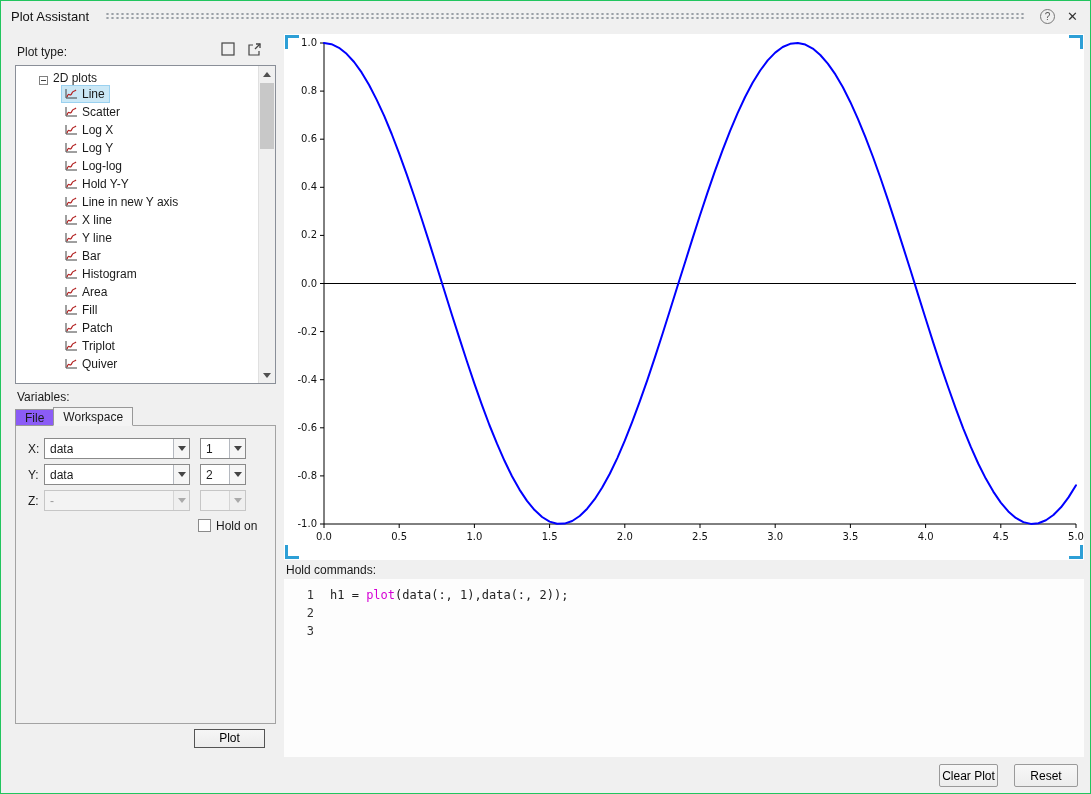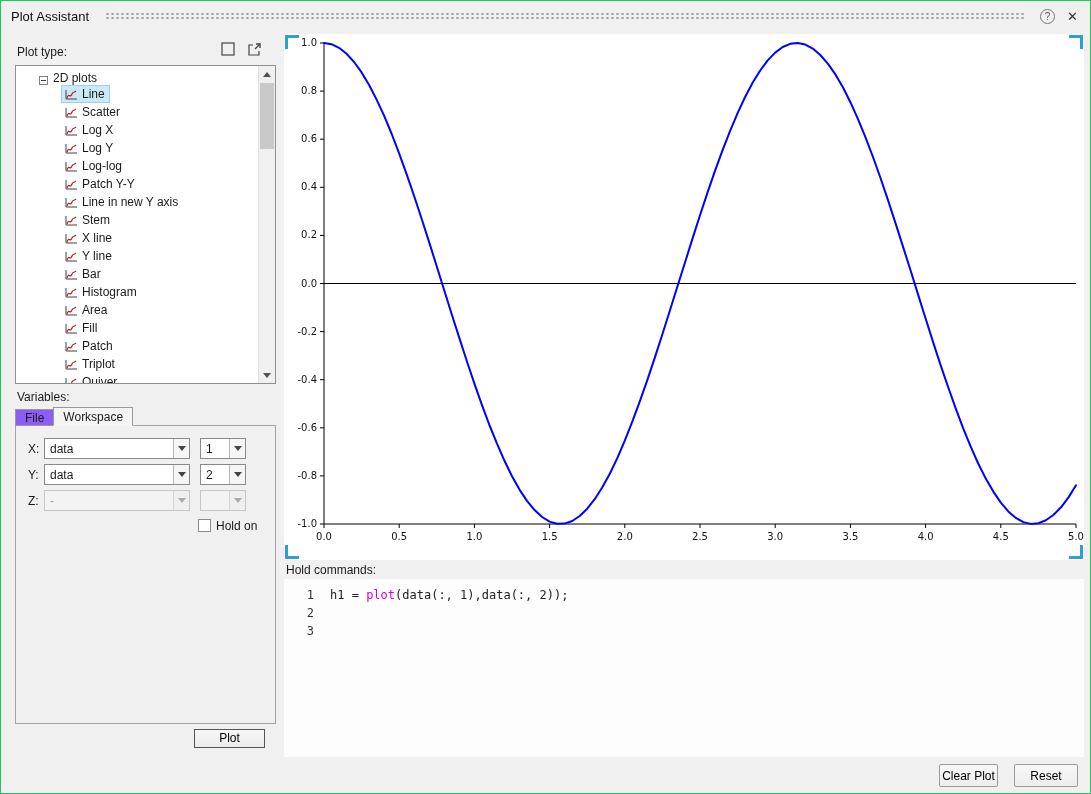--- a/index.html
+++ b/index.html
@@ -49,21 +49,21 @@
     background: #fff; border: 1px solid #8a8f98; overflow: hidden;
   }
   .tree-rows { position: absolute; inset: 2px 17px 0 0; }
   .tree-root { height: 17px; display: flex; align-items: flex-end; padding-left: 8px; margin-left: 15px; }
   .expand-box {
     width: 9px; height: 9px; border: 1px solid #808080; background: #fff;
     display: inline-flex; align-items: center; justify-content: center; margin-right: 5px;
   }
   .minus { width: 5px; height: 1px; background: #404040; }
   .tree-row { height: 18px; display: flex; align-items: center; padding-left: 46px; white-space: nowrap; }
-  .row-inner { display: inline-flex; align-items: flex-end; padding: 1px 4px 1px 2px; }
+  .row-inner { display: inline-flex; align-items: center; padding: 1px 4px 1px 2px; }
   .tree-row.selected .row-inner { background: var(--sel-color, #cbe8f6); outline: 1px solid #9ad1f0; }
   .t-icon { display: inline-flex; margin-right: 5px; }
   .vscroll {
     position: absolute; right: 0; top: 0; bottom: 0; width: 17px;
     background: #f0f0f0; border-left: 1px solid #e0e0e0;
   }
   .sb-btn { position: absolute; left: 0; right: 0; height: 16px; display: flex; align-items: center; justify-content: center; background: #f0f0f0; }
   .sb-btn.up { top: 0; } .sb-btn.down { bottom: 0; }
   .tri-up { width: 0; height: 0; border-left: 4px solid transparent; border-right: 4px solid transparent; border-bottom: 5px solid #505050; }
   .tri-dn { width: 0; height: 0; border-left: 4px solid transparent; border-right: 4px solid transparent; border-top: 5px solid #505050; }
@@ -228,43 +228,32 @@
             </span>
           </div>
         <div class="tree-row">
             <span class="row-inner">
               <span class="t-icon">
                 <svg width="13" height="11" viewBox="0 0 13 11">
                   <path d="M2 0 V9 H13" stroke="#404040" fill="none"></path>
                   <path d="M3 8 C5 2 6 9 8 4 C9 1.5 10 3 12 1" stroke="#b22222" fill="none" stroke-width="1.2"></path>
                 </svg>
               </span>
-              <span>Patch Y-Y</span>
+              <span>Hold Y-Y</span>
             </span>
           </div>
         <div class="tree-row">
             <span class="row-inner">
               <span class="t-icon">
                 <svg width="13" height="11" viewBox="0 0 13 11">
                   <path d="M2 0 V9 H13" stroke="#404040" fill="none"></path>
                   <path d="M3 8 C5 2 6 9 8 4 C9 1.5 10 3 12 1" stroke="#b22222" fill="none" stroke-width="1.2"></path>
                 </svg>
               </span>
               <span>Line in new Y axis</span>
-            </span>
-          </div>
-        <div class="tree-row">
-            <span class="row-inner">
-              <span class="t-icon">
-                <svg width="13" height="11" viewBox="0 0 13 11">
-                  <path d="M2 0 V9 H13" stroke="#404040" fill="none"></path>
-                  <path d="M3 8 C5 2 6 9 8 4 C9 1.5 10 3 12 1" stroke="#b22222" fill="none" stroke-width="1.2"></path>
-                </svg>
-              </span>
-              <span>Stem</span>
             </span>
           </div>
         <div class="tree-row">
             <span class="row-inner">
               <span class="t-icon">
                 <svg width="13" height="11" viewBox="0 0 13 11">
                   <path d="M2 0 V9 H13" stroke="#404040" fill="none"></path>
                   <path d="M3 8 C5 2 6 9 8 4 C9 1.5 10 3 12 1" stroke="#b22222" fill="none" stroke-width="1.2"></path>
                 </svg>
               </span>

